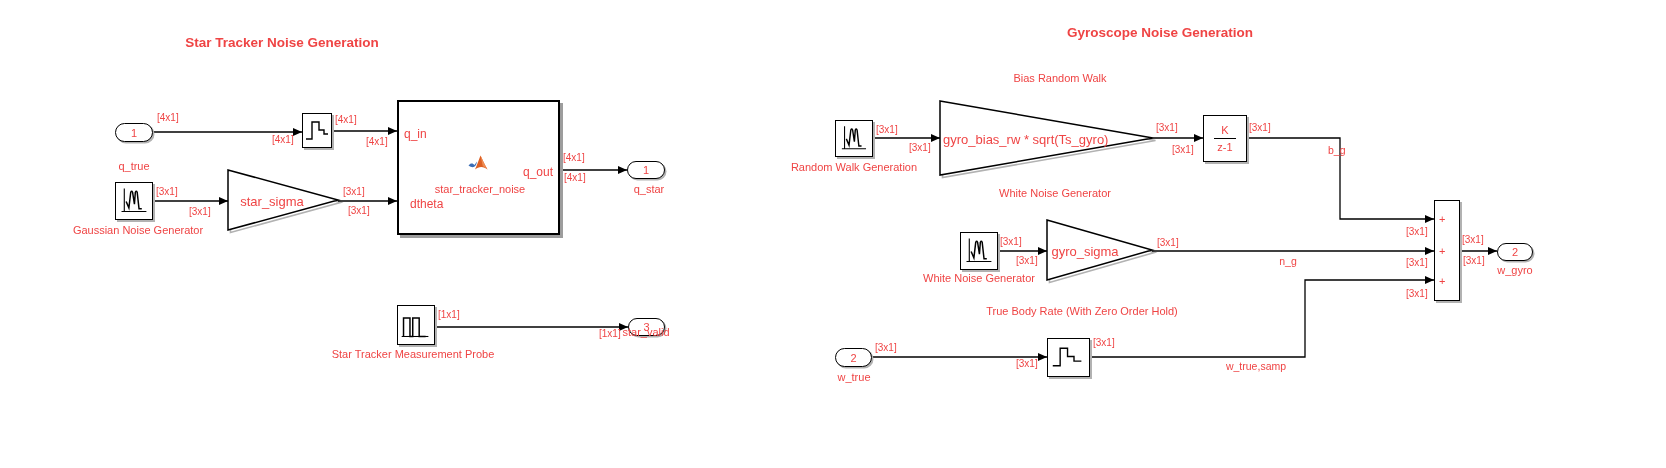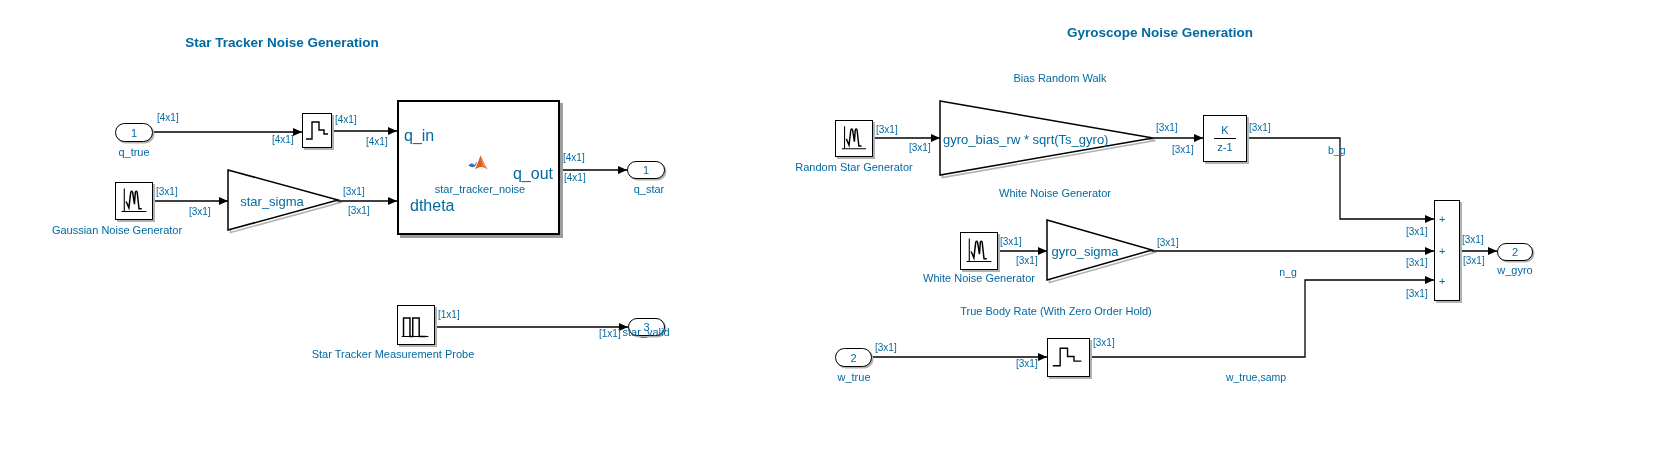--- a/index.html
+++ b/index.html
@@ -1,40 +1,40 @@
 <!DOCTYPE html>
 <html><head>
 <meta charset="utf-8">
 <style>
   html,body{margin:0;padding:0;background:#fff;}
   .canvas{
     position:relative;width:1666px;height:468px;background:#ffffff;
-    font-family:"Liberation Sans",sans-serif;color:#0369a1;overflow:hidden;
+    font-family:"Liberation Sans",sans-serif;color:#ef4444;overflow:hidden;
   }
   .overlay{position:absolute;left:0;top:0;width:1666px;height:468px;}
   .title{position:absolute;font-size:13.5px;font-weight:bold;white-space:nowrap;transform:translateX(-50%);}
   .section{position:absolute;font-size:11px;white-space:nowrap;transform:translateX(-50%);}
   .lbl{position:absolute;font-size:11px;white-space:nowrap;transform:translateX(-50%);}
   .dim{position:absolute;font-size:10px;white-space:nowrap;}
   .signame{position:absolute;font-size:10.5px;white-space:nowrap;}
-  .signame.ctr{transform:translateX(-50%);margin-top:11px;}
+  .signame.ctr{transform:translateX(-50%);}
   .block{
     position:absolute;background:#fff;border:1.4px solid #000;box-sizing:border-box;
     box-shadow:2px 2px 0 #b2b2b2;
   }
   .port{
     position:absolute;background:#fff;border:1.4px solid #000;border-radius:10px;
     box-sizing:border-box;box-shadow:1.5px 1.5px 0 #b2b2b2;
     display:flex;align-items:center;justify-content:center;font-size:11px;
   }
   .mlblock{
     position:absolute;background:#fff;border:2.3px solid #000;box-sizing:border-box;
     box-shadow:3px 3px 0 #9d9d9d;
   }
-  .inlbl{position:absolute;font-size:16px;white-space:nowrap;}
+  .inlbl{position:absolute;font-size:12px;white-space:nowrap;}
   .mlname{position:absolute;font-size:11px;white-space:nowrap;transform:translateX(-50%);}
   .gaintext{position:absolute;font-size:13px;white-space:nowrap;}
   .gaintext.ctr{transform:translateX(-50%);}
   .sum{
     position:absolute;background:#fff;border:1.6px solid #000;box-sizing:border-box;
     box-shadow:2px 2px 0 #b2b2b2;
   }
   .sumsign{position:absolute;font-size:11px;line-height:11px;}
   .frac{position:absolute;inset:0;display:flex;flex-direction:column;align-items:center;justify-content:center;font-size:11px;}
   .fracline{width:22px;height:0;border-top:1.2px solid #000;margin:2px 0;}
@@ -75,38 +75,38 @@
     <polyline points="872,357 1047,357" fill="none" stroke="#000" stroke-width="1.3" marker-end="url(#arw)"></polyline>
     <polyline points="1090,357 1305,357 1305,280 1434,280" fill="none" stroke="#000" stroke-width="1.3" marker-end="url(#arw)"></polyline>
     <polyline points="1460,251 1497,251" fill="none" stroke="#000" stroke-width="1.3" marker-end="url(#arw)"></polyline>
   </svg>
 
   <div class="title" style="left:282px;top:35px">Star Tracker Noise Generation</div>
   <div class="title" style="left:1160px;top:25px">Gyroscope Noise Generation</div>
 
   <div class="section" style="left:1060px;top:72px">Bias Random Walk</div>
   <div class="section" style="left:1055px;top:187px">White Noise Generator</div>
-  <div class="section" style="left:1056px;top:305px">True Body Rate (With Zero Order Hold)</div>
+  <div class="section" style="left:1082px;top:305px">True Body Rate (With Zero Order Hold)</div>
 
   <div class="port" style="left:115px;top:123px;width:38px;height:19px">1</div>
-  <div class="lbl" style="left:134px;top:146px">q_true</div>
+  <div class="lbl" style="left:134px;top:160px">q_true</div>
 
   <div class="block" style="left:302px;top:113px;width:30px;height:35px">
     <svg class="icon" width="27" height="32" viewBox="0 0 27 32">
       <path d="M3,25 H9 V8 H16 V16 H21 V20 H25" fill="none" stroke="#000" stroke-width="1.4"></path>
     </svg>
   </div>
 
   <div class="block" style="left:115px;top:182px;width:38px;height:38px">
     <svg class="icon" width="35" height="35" viewBox="0 0 38 38">
       <path d="M9,6 V31 M6,31 H33" fill="none" stroke="#000" stroke-width="1.2"></path>
       <path d="M11,20 L14,27 L16,10 Q17,8 18,10 L20,23 L21,10 Q22,8 23,10 L25,28 L28,28" fill="none" stroke="#000" stroke-width="1.6"></path>
     </svg>
   </div>
-  <div class="lbl" style="left:117px;top:224px">Gaussian Noise Generator</div>
+  <div class="lbl" style="left:138px;top:224px">Gaussian Noise Generator</div>
 
   <div class="gaintext ctr" style="left:272px;top:194px">star_sigma</div>
 
   <div class="mlblock" style="left:397px;top:100px;width:163px;height:135px">
     <svg class="icon" style="position:absolute;left:69px;top:52px" width="22" height="18" viewBox="0 0 22 18">
       <path d="M0.5,11.5 C2.5,8.5 5,9 6.5,11 L9,7.5 C8.5,11.5 6,15.5 0.5,11.5 Z" fill="#3a6db5"></path>
       <path d="M7,15.5 C9.5,10 11,5 12.5,1.5 C14.5,5.5 16.5,10.5 19.5,15.5 C16,12 10.5,12 7,15.5 Z" fill="#dd5f23"></path>
       <path d="M12.5,1.5 C14.5,5.5 16.5,10.5 19.5,15.5 C18,14.2 16.3,12.8 14.8,12.3 Z" fill="#ef8c52"></path>
     </svg>
     <div class="mlname" style="left:81px;top:81px">star_tracker_noise</div>
@@ -117,32 +117,32 @@
 
   <div class="port" style="left:627px;top:161px;width:38px;height:18px">1</div>
   <div class="lbl" style="left:649px;top:183px">q_star</div>
 
   <div class="block" style="left:397px;top:305px;width:38px;height:40px">
     <svg class="icon" width="35" height="37" viewBox="0 0 38 40">
       <path d="M4,33 H33" fill="none" stroke="#000" stroke-width="1.1"></path>
       <path d="M6,33 V13 H13 V33 H16 V13 H23 V33 H30" fill="none" stroke="#000" stroke-width="1.6"></path>
     </svg>
   </div>
-  <div class="lbl" style="left:393px;top:348px">Star Tracker Measurement Probe</div>
+  <div class="lbl" style="left:413px;top:348px">Star Tracker Measurement Probe</div>
 
   <div class="port" style="left:628px;top:318px;width:37px;height:18px">3</div>
   <div class="lbl" style="left:646px;top:326px">star_valid</div>
 
   <div class="block" style="left:835px;top:120px;width:38px;height:37px">
     <svg class="icon" width="35" height="34" viewBox="0 0 38 38">
       <path d="M9,6 V31 M6,31 H33" fill="none" stroke="#000" stroke-width="1.2"></path>
       <path d="M11,20 L14,27 L16,10 Q17,8 18,10 L20,23 L21,10 Q22,8 23,10 L25,28 L28,28" fill="none" stroke="#000" stroke-width="1.6"></path>
     </svg>
   </div>
-  <div class="lbl" style="left:854px;top:161px">Random Star Generator</div>
+  <div class="lbl" style="left:854px;top:161px">Random Walk Generation</div>
 
   <div class="gaintext" style="left:943px;top:132px">gyro_bias_rw * sqrt(Ts_gyro)</div>
 
   <div class="block" style="left:1203px;top:115px;width:44px;height:47px">
     <div class="frac">
       <span>K</span>
       <span class="fracline"></span>
       <span>z-1</span>
     </div>
   </div>

